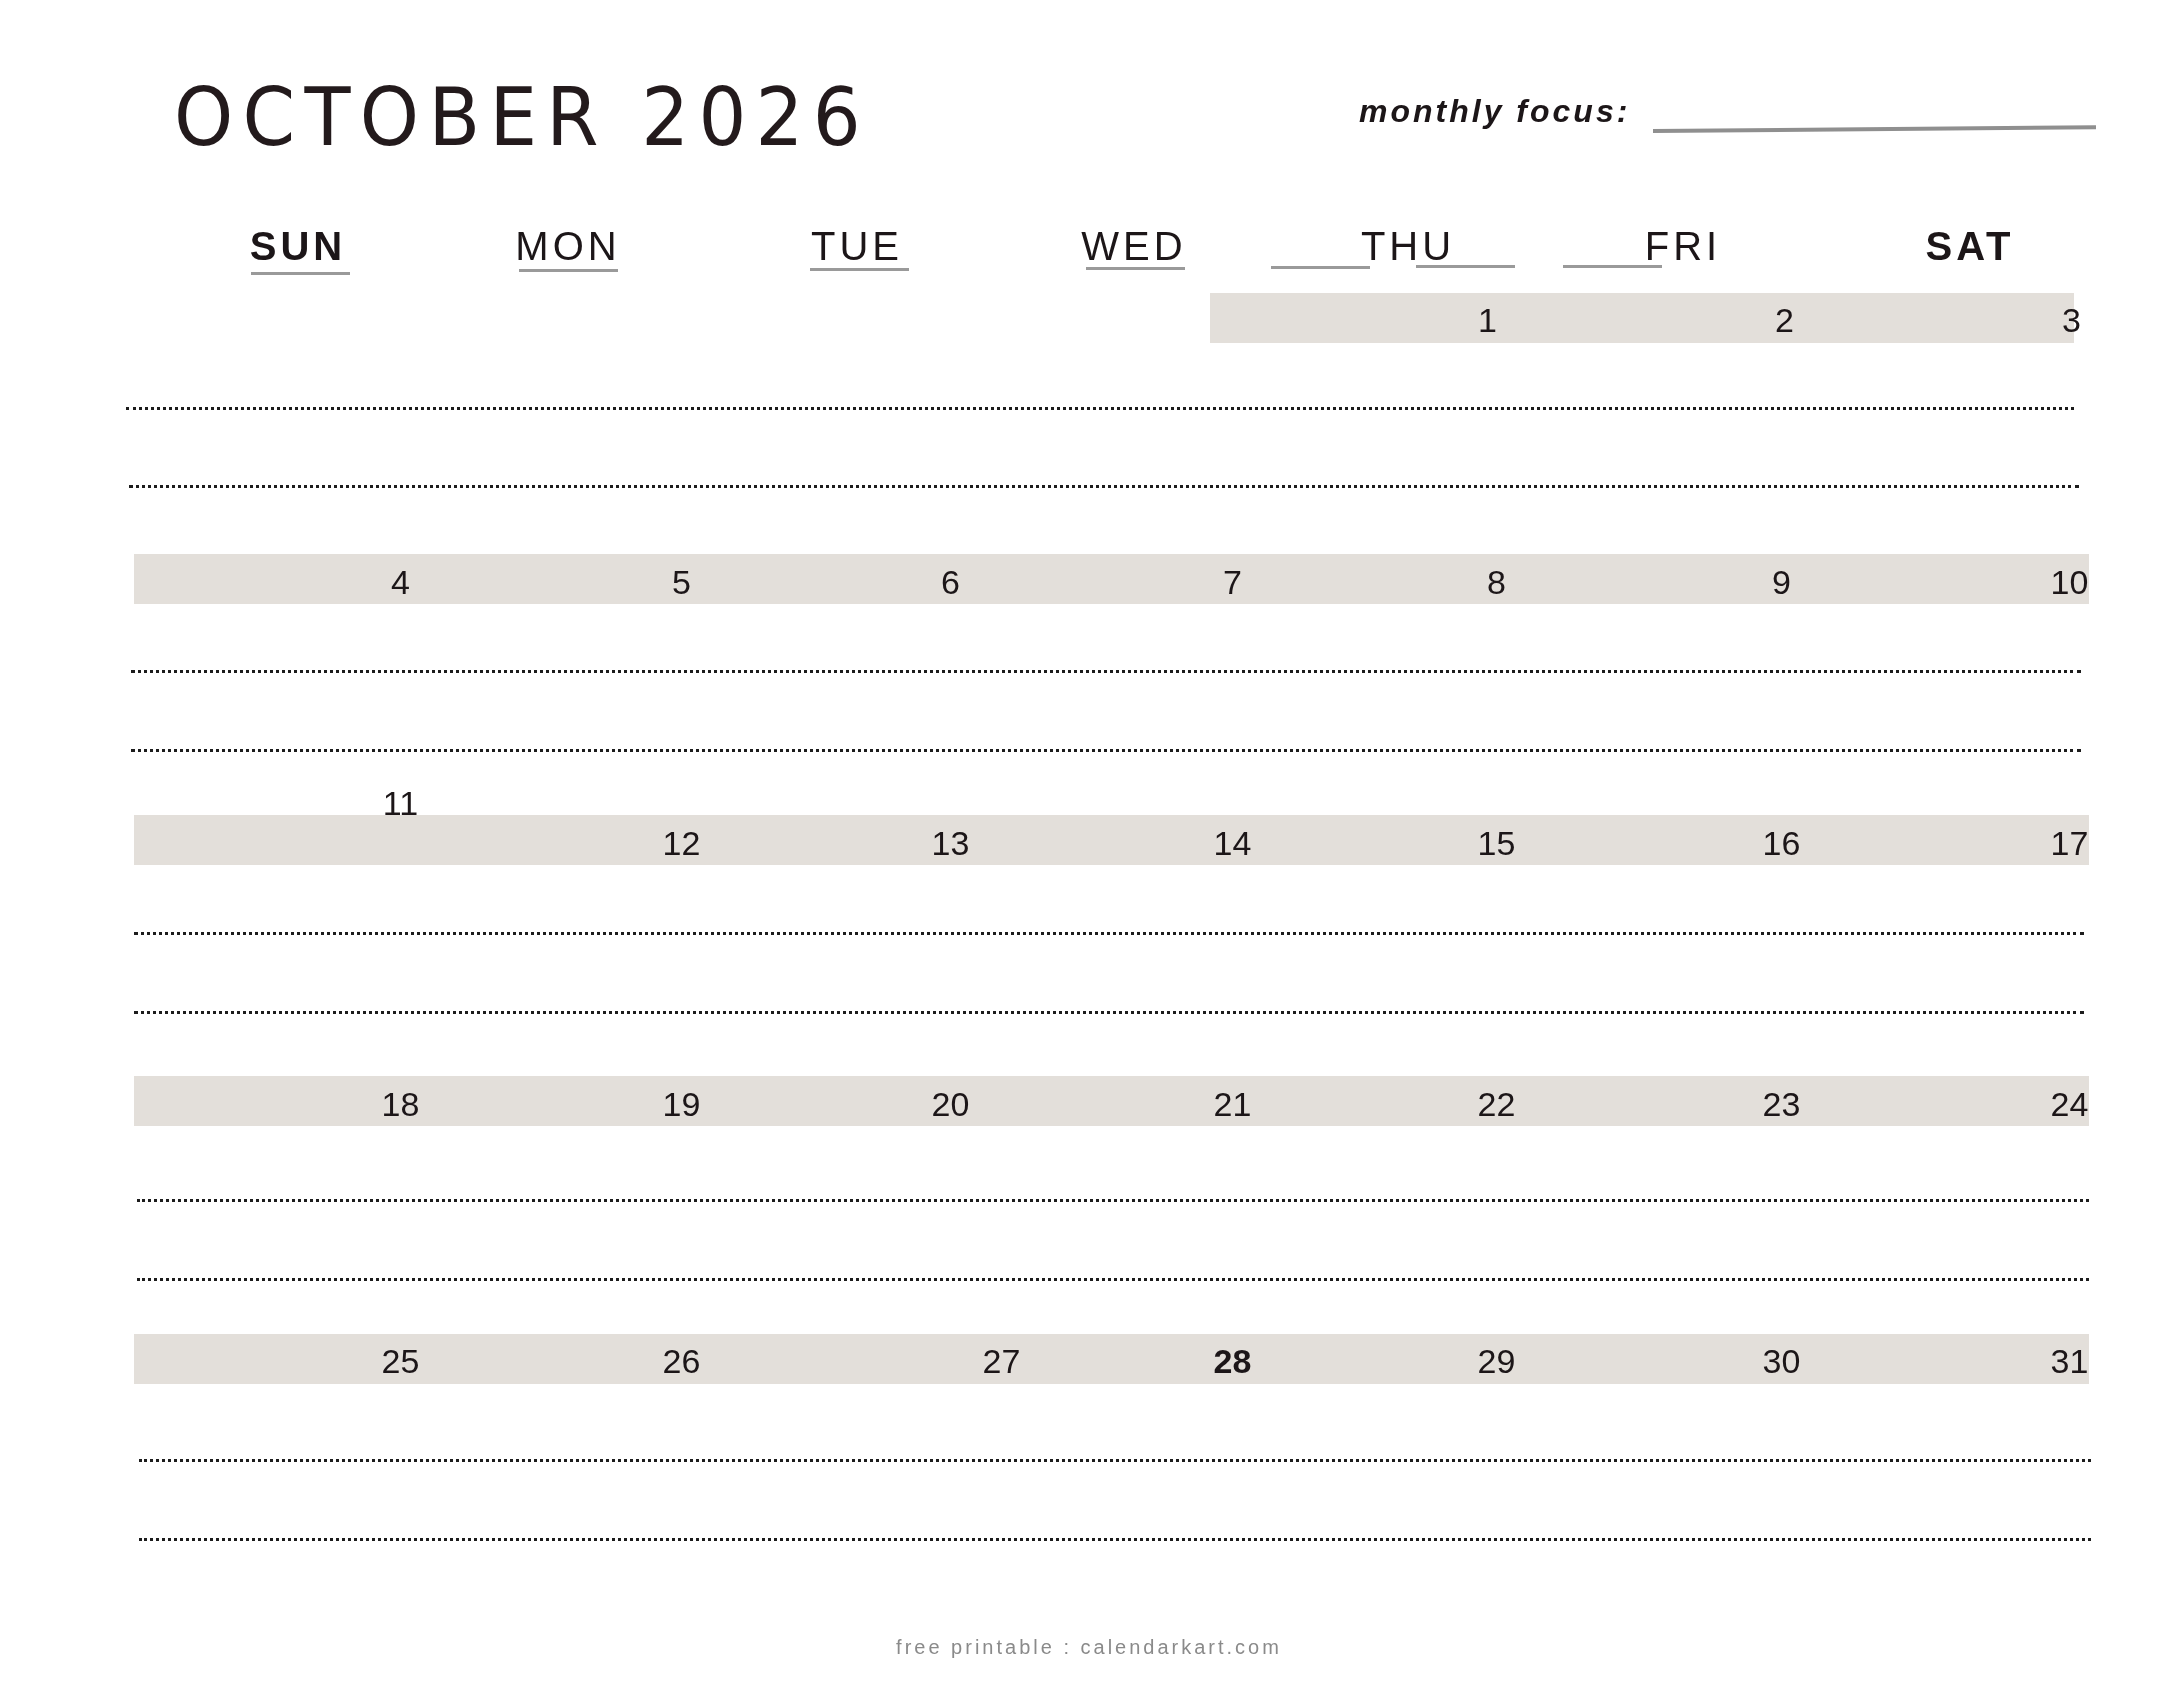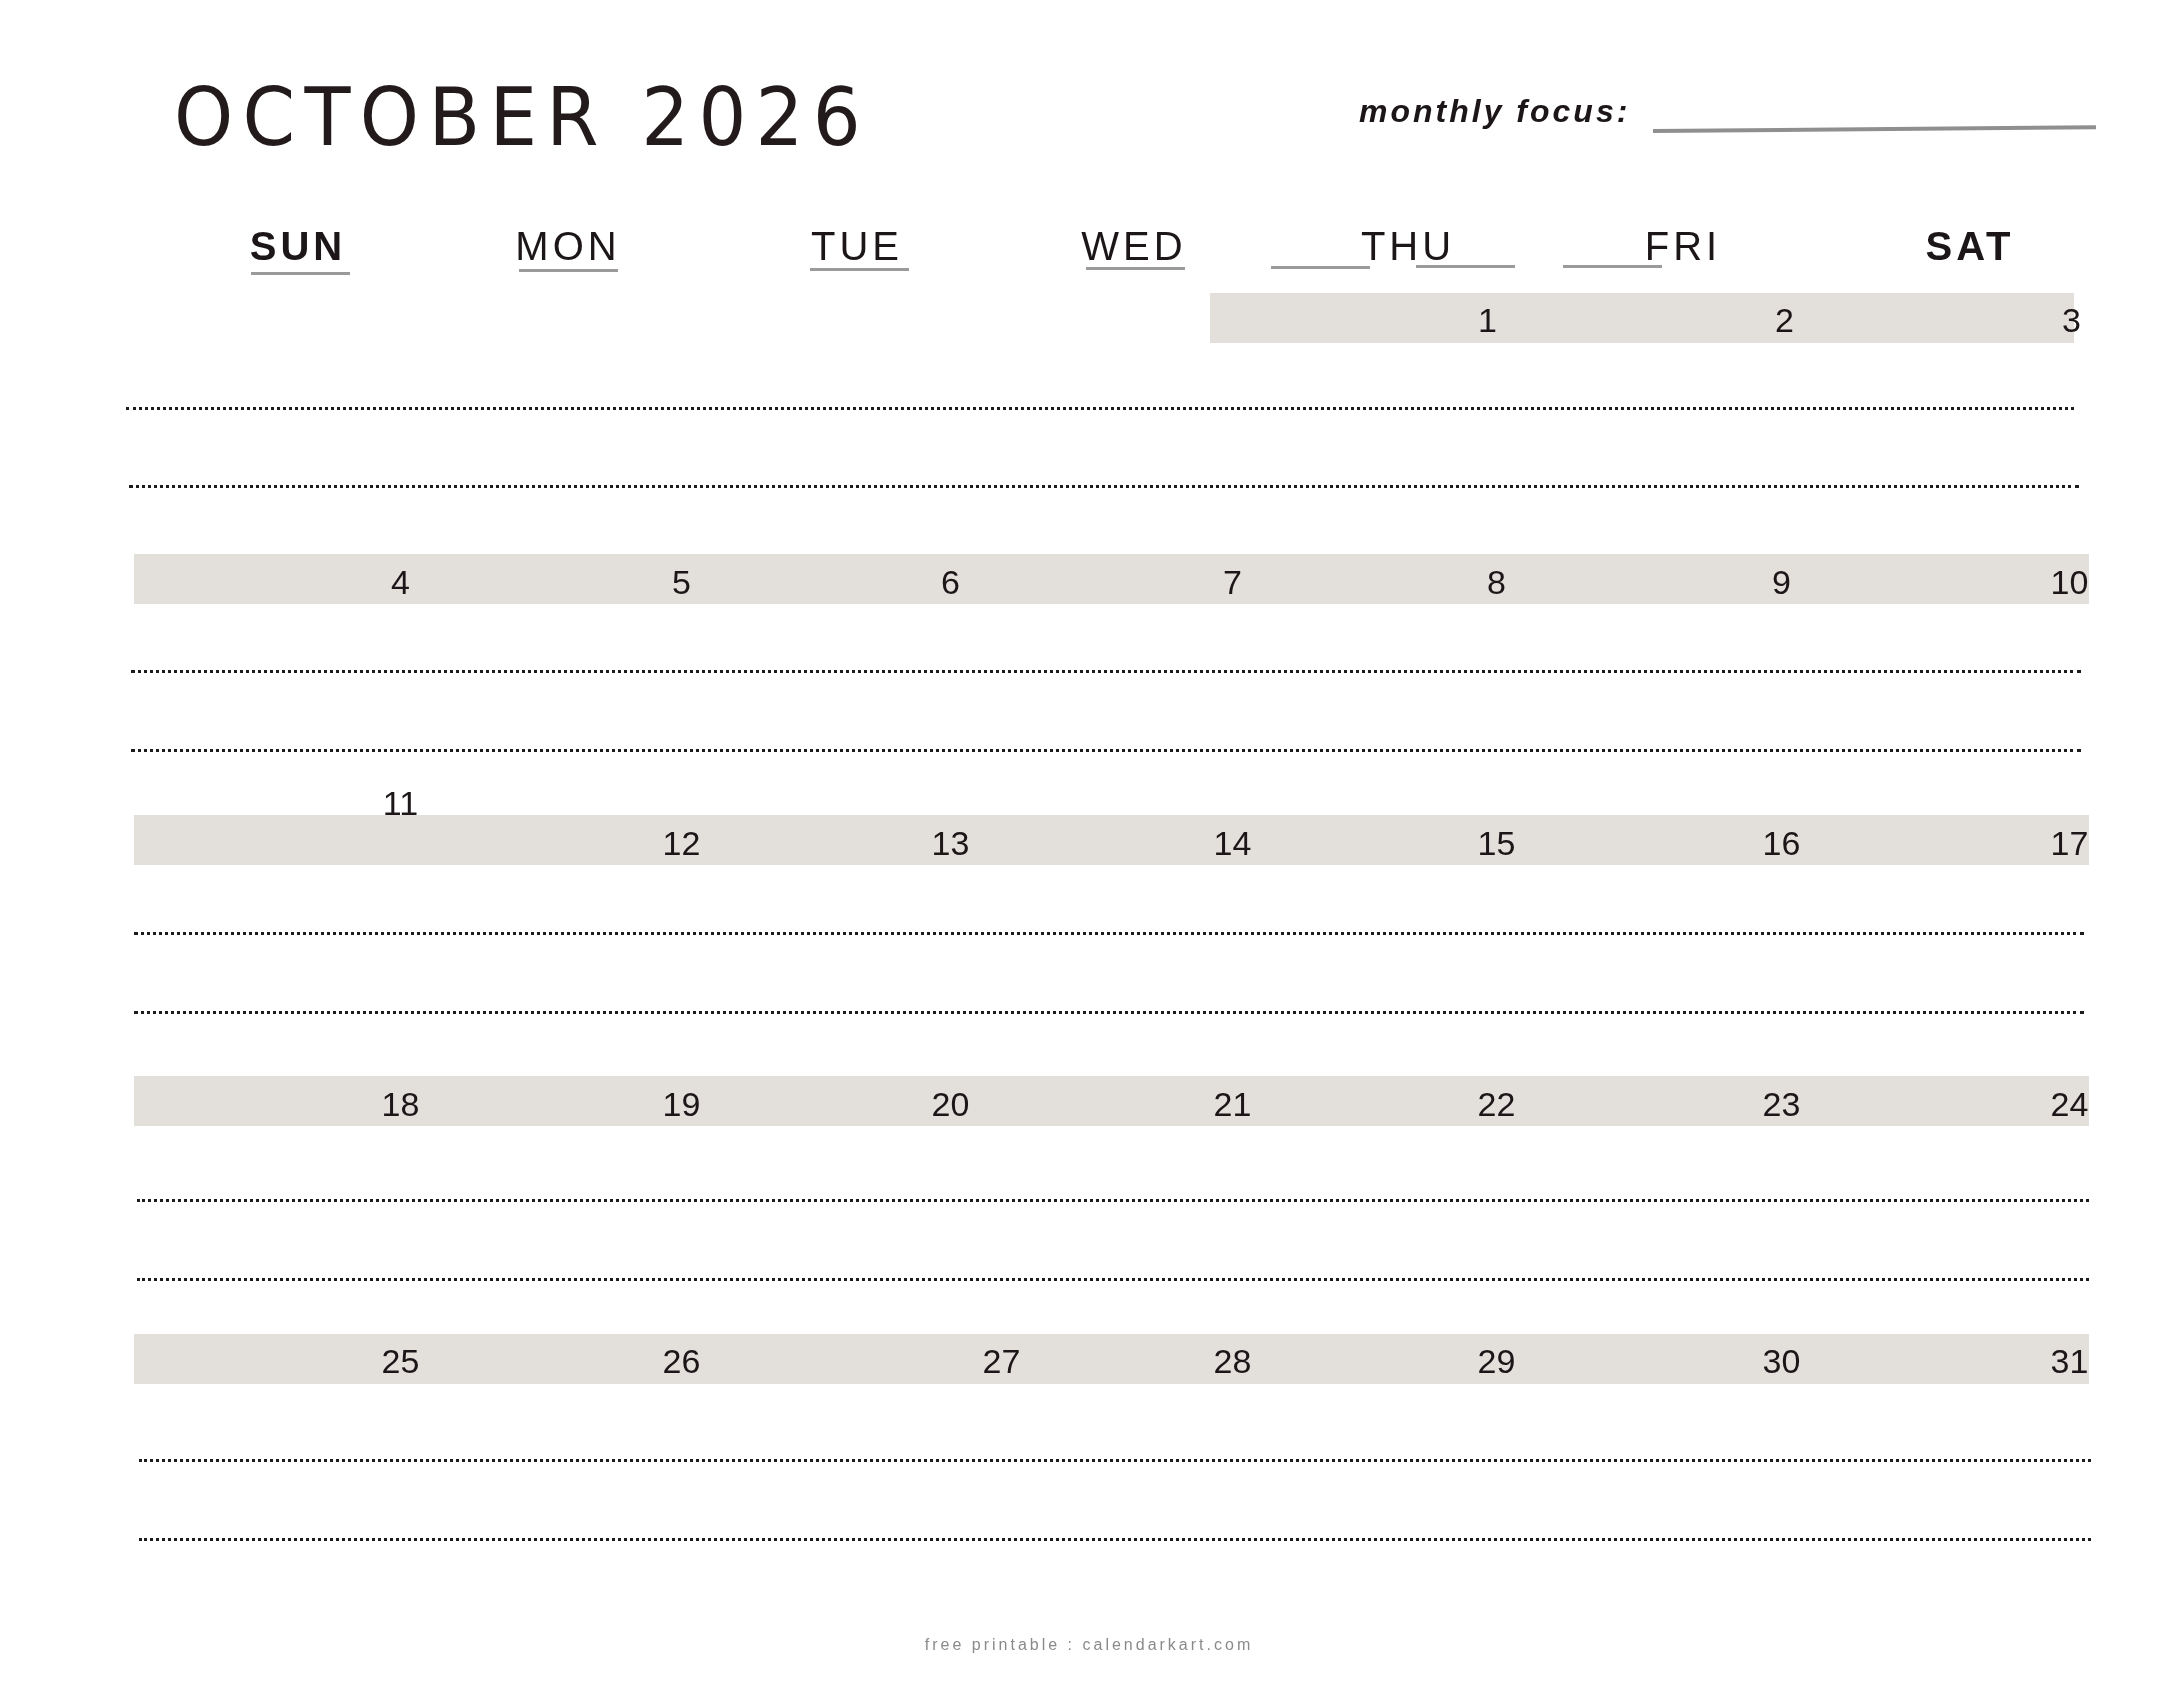--- a/index.html
+++ b/index.html
@@ -35,21 +35,21 @@
       position: absolute; width: 79px; text-align: center;
       font-family: "Liberation Sans", sans-serif; font-size: 34px; color: #1c1618; line-height: 1;
     }
     .dotline {
       position: absolute; height: 0;
       border-top: 3px dotted #1c1c1c;
     }
 
     .footer {
       position: absolute; left: 0; width: 2178px; top: 1637px; text-align: center;
-      font-family: "Liberation Sans", sans-serif; font-size: 16px; letter-spacing: 3px;
+      font-family: "Liberation Sans", sans-serif; font-size: 20px; letter-spacing: 3px;
       color: #8a8a8a; line-height: 1;
     }
   </style>
 </head>
 <body>
 
 <div class="page">
 
   <div class="title">OCTOBER 2026</div>
   <div class="focus-label">monthly focus:</div>
@@ -113,21 +113,21 @@
   <div class="daynum" style="left:1457px; top:1087px;text-align:center;">22</div>
   <div class="daynum" style="left:1742px; top:1087px;">23</div>
   <div class="daynum" style="left:2030px; top:1087px;">24</div>
   <div class="dotline" style="left:137px; top:1199px; width:1952px;"></div>
   <div class="dotline" style="left:137px; top:1278px; width:1952px;"></div>
 
   <div class="week-bar" style="left:134px; top:1334px; width:1955px;"></div>
   <div class="daynum" style="left:361px; top:1344px;">25</div>
   <div class="daynum" style="left:642px; top:1344px;">26</div>
   <div class="daynum" style="left:962px; top:1344px;">27</div>
-  <div class="daynum" style="left:1193px; top:1344px;">28</div>
+  <div class="daynum" style="left:1193px; top:1344px;font-weight:bold;">28</div>
   <div class="daynum" style="left:1457px; top:1344px;">29</div>
   <div class="daynum" style="left:1742px; top:1344px;">30</div>
   <div class="daynum" style="left:2030px; top:1344px;">31</div>
   <div class="dotline" style="left:139px; top:1459px; width:1952px;"></div>
   <div class="dotline" style="left:139px; top:1538px; width:1952px;"></div>
 
   <div class="footer">free printable : calendarkart.com</div>
 </div>
 
 

